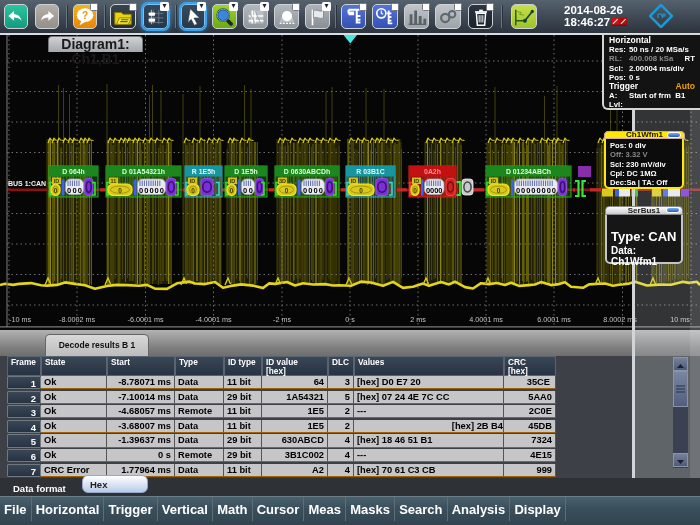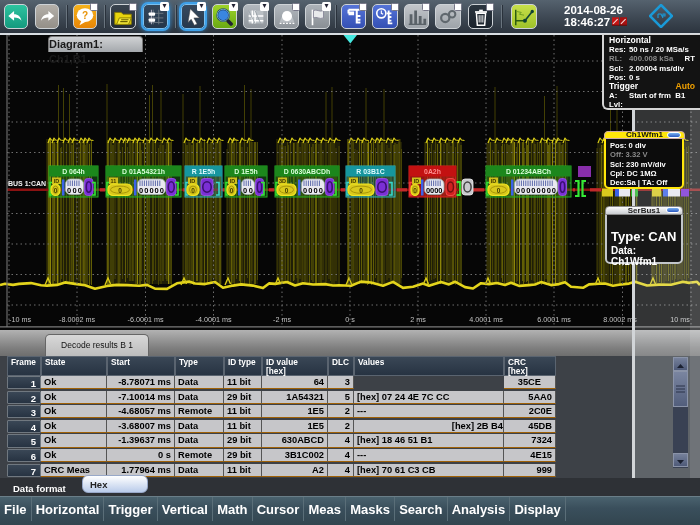--- a/index.html
+++ b/index.html
@@ -5,39 +5,39 @@
 #screen{position:relative;width:700px;height:525px;}
 #toolbar{position:absolute;left:0;top:0;width:700px;height:35px;background:linear-gradient(#55626e,#3b4550 60%,#2c343e);border-bottom:2px solid #d8dde2;z-index:3;}
 .ic{position:absolute;top:4px;height:25px;border-radius:5px;display:flex;align-items:center;justify-content:center;}
 .cbox{position:absolute;right:-2px;top:-2px;width:8px;height:8px;background:#fff;border:1px solid #778;border-radius:1.5px;}
 .ctri{position:absolute;right:-2px;top:-3px;width:9px;height:9px;background:#fff;border-radius:1.5px;color:#223;font-size:8px;line-height:8px;font-style:normal;text-align:center;}
 .sep{position:absolute;top:5px;width:2px;height:23px;background:#69747e;border-right:1px solid #2a323c;}
 #dt{position:absolute;left:564px;top:3.5px;width:70px;color:#fff;font-weight:bold;font-size:11.5px;text-align:left;line-height:12.8px;}
 #redflag{position:absolute;left:612px;top:16.5px;width:15px;height:9px;}
 #logo{position:absolute;left:649px;top:4px;width:24px;height:24px;}
 #wave{position:absolute;left:0;top:33px;width:700px;height:297px;}
-#diagtab{position:absolute;left:48px;top:36px;width:95px;height:15.5px;background:linear-gradient(#d0d2d4,#a4a8ac);border:1px solid #777;border-bottom:none;border-radius:4px 4px 0 0;color:#1a1a1a;font-weight:bold;font-size:11px;line-height:15px;z-index:4;}
+#diagtab{position:absolute;left:48px;top:36px;width:95px;height:15.5px;background:linear-gradient(#d0d2d4,#a4a8ac);border:1px solid #777;border-bottom:none;border-radius:4px 4px 0 0;color:#1a1a1a;font-weight:bold;font-size:14px;text-align:center;line-height:15px;z-index:4;}
 #ovl{position:absolute;left:634px;top:34px;width:66px;height:463px;background:rgba(235,240,245,0.20);z-index:5;}
 #ovl2{position:absolute;left:690px;top:34px;width:10px;height:463px;background:rgba(255,255,255,0.10);z-index:5;}
 #splitline{position:absolute;left:632px;top:34px;width:2.5px;height:463px;background:#d2d5d8;z-index:6;}
 .panel{position:absolute;z-index:10;color:#fff;}
 #hpanel{left:602px;top:34px;width:98px;height:76px;background:#131313;border-left:2px solid #d5d5d5;border-bottom:2px solid #d5d5d5;border-top:1px solid #d5d5d5;border-radius:0 0 0 6px;padding:1px 0 0 5px;font-size:7.8px;font-weight:bold;}
 .row{height:9.2px;line-height:9.2px;white-space:nowrap;position:relative;}
 .lab{display:inline-block;width:20px;}
 .dim{color:#8a8a8a;}
 #chtab{position:absolute;left:604px;top:130.5px;width:81px;height:8px;background:#ffe60a;border:1px solid #caa;border-radius:4px 4px 0 0;z-index:11;}
 #chpanel{left:604px;top:131px;width:80px;height:57.5px;background:#0c0c0c;border:2px solid #ffe60a;border-radius:5px;padding:8px 0 0 4px;font-size:7.6px;font-weight:bold;line-height:9.3px;white-space:nowrap;}
 #chtitle{position:absolute;left:604px;top:130px;width:81px;height:10px;z-index:12;color:#111;font-size:8px;font-weight:bold;text-align:center;line-height:10px;}
 #chbtn{position:absolute;left:667px;top:131.5px;width:14px;height:6.5px;background:linear-gradient(#7ab0f0,#2a58c0);border-radius:3px;z-index:13;border:0.5px solid #fff;}
 #sbtab{position:absolute;left:605px;top:205.5px;width:78px;height:9px;background:linear-gradient(#fcfcfc,#c9ccd0);border:1px solid #888;border-radius:4px 4px 0 0;z-index:11;}
 #sbtitle{position:absolute;left:605px;top:205.5px;width:78px;height:9px;z-index:12;color:#222;font-size:8px;font-weight:bold;text-align:center;line-height:9px;}
 #sbbtn{position:absolute;left:666px;top:206.5px;width:14px;height:6.5px;background:linear-gradient(#7ab0f0,#2a58c0);border-radius:3px;z-index:13;border:0.5px solid #fff;}
 #sbpanel{left:605px;top:214px;width:78px;height:50px;background:#161616;border:2px solid #c2c6ca;border-top:1px solid #c2c6ca;border-radius:0 0 5px 5px;padding:14px 0 0 4px;z-index:10;position:absolute;color:#fff;}
 #tabstrip{position:absolute;left:0;top:330px;width:700px;height:26px;background:linear-gradient(#b2b2b2,#7e7e7e 70%,#6e6e6e);}
-#dtab{position:absolute;left:45px;top:3.5px;width:104px;height:22.5px;background:linear-gradient(#d8d8d8,#bcbcbc);border:1px solid #666;border-bottom:none;border-radius:5px 5px 0 0;color:#111;font-weight:normal;font-size:8.5px;text-align:center;line-height:20px;}
+#dtab{position:absolute;left:45px;top:3.5px;width:104px;height:22.5px;background:linear-gradient(#d8d8d8,#bcbcbc);border:1px solid #666;border-bottom:none;border-radius:5px 5px 0 0;color:#111;font-weight:bold;font-size:8.5px;text-align:center;line-height:20px;}
 #tblarea{position:absolute;left:0;top:356px;width:700px;height:121.5px;background:#3d4147;}
 .hc{position:absolute;top:0;height:19.5px;background:linear-gradient(#3a4756,#273342);color:#fff;font-weight:bold;font-size:8.3px;line-height:9px;padding:1px 0 0 3px;border:1px solid #5a6470;}
 .trow{position:absolute;left:0;width:700px;height:14.6px;}
 .fc{position:absolute;top:0.5px;height:13.2px;background:linear-gradient(#3a4756,#273342);color:#fff;font-weight:bold;font-size:9.5px;text-align:right;padding-right:4px;line-height:13px;border:1px solid #707880;border-radius:1px;}
 .tc{position:absolute;top:0.5px;height:13.2px;background:#c6c6c9;color:#000;font-weight:bold;font-size:9.3px;line-height:13px;border-right:1px solid #555;border-bottom:1px solid #a16207;white-space:nowrap;overflow:hidden;}
 #sbar{position:absolute;left:673px;top:356.5px;width:15px;height:111px;background:#394153;z-index:7;}
 .sbtn{position:absolute;left:0;width:15px;height:14px;background:linear-gradient(#76819b,#4e5a78);border:1px solid #8a93a8;}
 #sthumb{position:absolute;left:0;top:14.5px;width:15px;height:36px;background:linear-gradient(#7a85a0,#525e7c);border:1px solid #8a93a8;}
 #dfbar{position:absolute;left:0;top:477.5px;width:700px;height:18.5px;background:#2e3136;color:#fff;font-weight:bold;font-size:9.5px;z-index:6;}
 #dfbar .dflab{position:absolute;left:13px;top:5px;}
@@ -403,21 +403,22 @@
       </div>
 </div>
 <div class="trow" style="top:375.5px">
       <div class="fc" style="left:7px;width:34px">1</div>
       <div class="tc" style="left:41px;width:66px;text-align:left;padding-left:3px">Ok</div>
       <div class="tc" style="left:107px;width:68px;text-align:right;padding-right:3px">-8.78071 ms</div>
       <div class="tc" style="left:175px;width:49px;text-align:left;padding-left:3px">Data</div>
       <div class="tc" style="left:224px;width:38px;text-align:left;padding-left:3px">11 bit</div>
       <div class="tc" style="left:262px;width:66px;text-align:right;padding-right:3px">64</div>
       <div class="tc" style="left:328px;width:26px;text-align:right;padding-right:3px">3</div>
-      <div class="tc" style="left:504px;width:52px;text-align:right;padding-right:14px">35CE</div>
+      <div class="tc" style="left:354px;width:150px;text-align:left;padding-left:3px">[hex] D0 E7 20</div>
+      <div class="tc" style="left:504px;width:52px;text-align:right;padding-right:5px">35CE</div>
     </div>
     <div class="trow" style="top:390.1px">
       <div class="fc" style="left:7px;width:34px">2</div>
       <div class="tc" style="left:41px;width:66px;text-align:left;padding-left:3px">Ok</div>
       <div class="tc" style="left:107px;width:68px;text-align:right;padding-right:3px">-7.10014 ms</div>
       <div class="tc" style="left:175px;width:49px;text-align:left;padding-left:3px">Data</div>
       <div class="tc" style="left:224px;width:38px;text-align:left;padding-left:3px">29 bit</div>
       <div class="tc" style="left:262px;width:66px;text-align:right;padding-right:3px">1A54321</div>
       <div class="tc" style="left:328px;width:26px;text-align:right;padding-right:3px">5</div>
       <div class="tc" style="left:354px;width:150px;text-align:left;padding-left:3px">[hex] 07 24 4E 7C CC</div>
@@ -462,21 +463,21 @@
       <div class="tc" style="left:107px;width:68px;text-align:right;padding-right:3px">0 s</div>
       <div class="tc" style="left:175px;width:49px;text-align:left;padding-left:3px">Remote</div>
       <div class="tc" style="left:224px;width:38px;text-align:left;padding-left:3px">29 bit</div>
       <div class="tc" style="left:262px;width:66px;text-align:right;padding-right:3px">3B1C002</div>
       <div class="tc" style="left:328px;width:26px;text-align:right;padding-right:3px">4</div>
       <div class="tc" style="left:354px;width:150px;text-align:left;padding-left:3px">---</div>
       <div class="tc" style="left:504px;width:52px;text-align:right;padding-right:3px">4E15</div>
     </div>
     <div class="trow" style="top:463.1px">
       <div class="fc" style="left:7px;width:34px">7</div>
-      <div class="tc" style="left:41px;width:66px;text-align:left;padding-left:3px">CRC Meas</div>
+      <div class="tc" style="left:41px;width:66px;text-align:left;padding-left:3px">CRC Error</div>
       <div class="tc" style="left:107px;width:68px;text-align:right;padding-right:3px">1.77964 ms</div>
       <div class="tc" style="left:175px;width:49px;text-align:left;padding-left:3px">Data</div>
       <div class="tc" style="left:224px;width:38px;text-align:left;padding-left:3px">11 bit</div>
       <div class="tc" style="left:262px;width:66px;text-align:right;padding-right:3px">A2</div>
       <div class="tc" style="left:328px;width:26px;text-align:right;padding-right:3px">4</div>
       <div class="tc" style="left:354px;width:150px;text-align:left;padding-left:3px">[hex] 70 61 C3 CB</div>
       <div class="tc" style="left:504px;width:52px;text-align:right;padding-right:3px">999</div>
     </div>
 <div id="sbar">
 <div class="sbtn" style="top:0"><svg width="13" height="12" viewBox="0 0 13 12">

